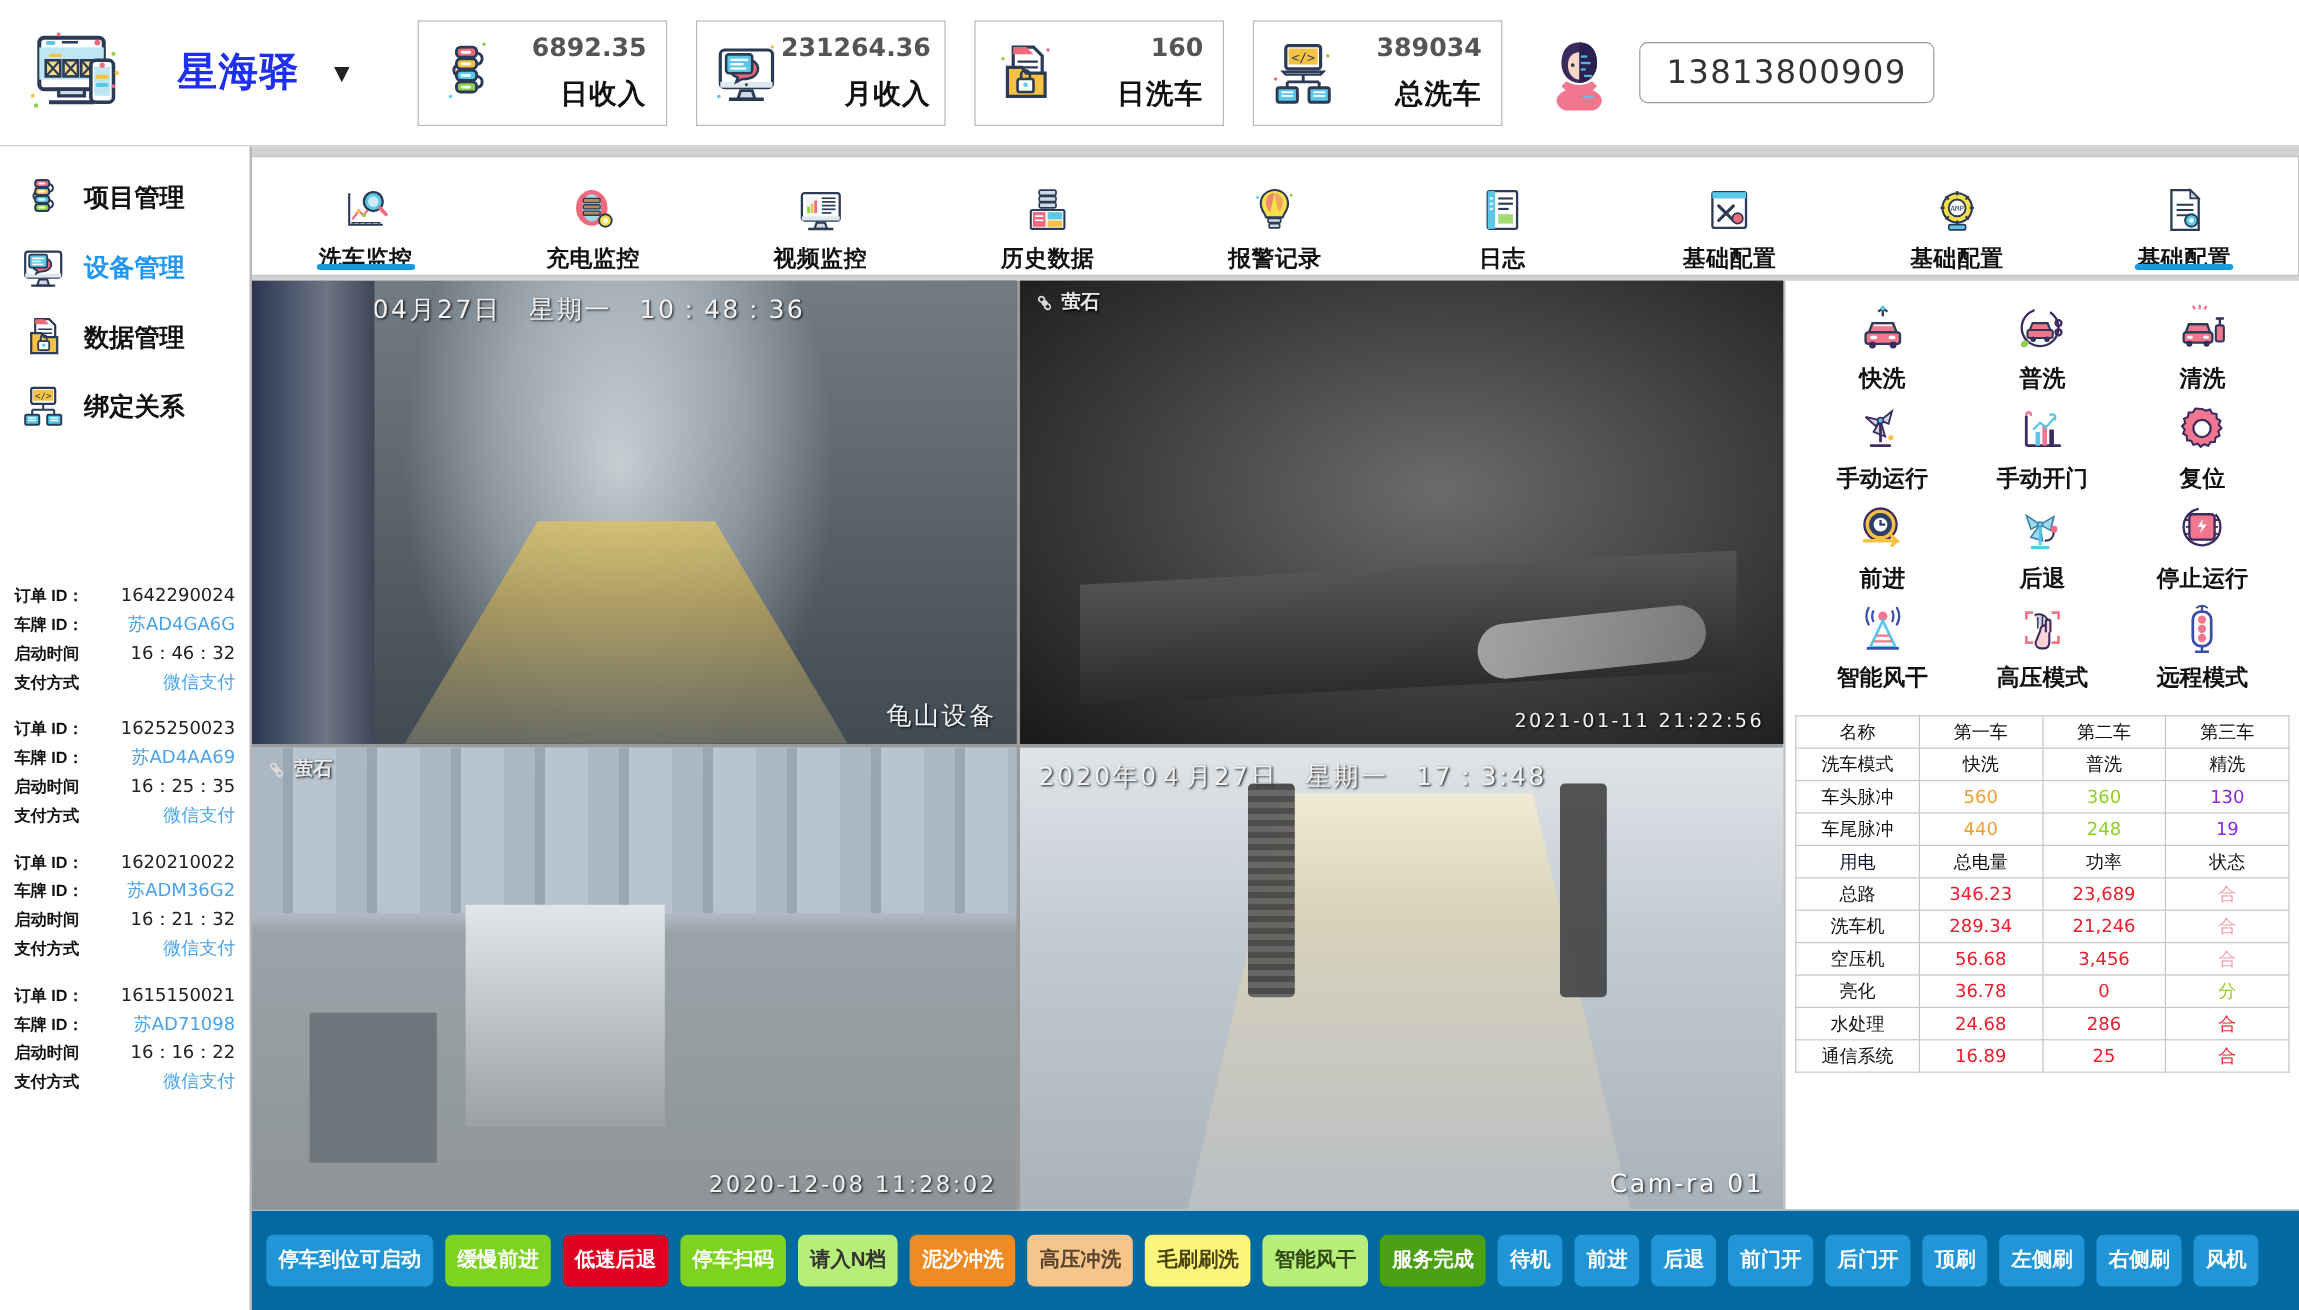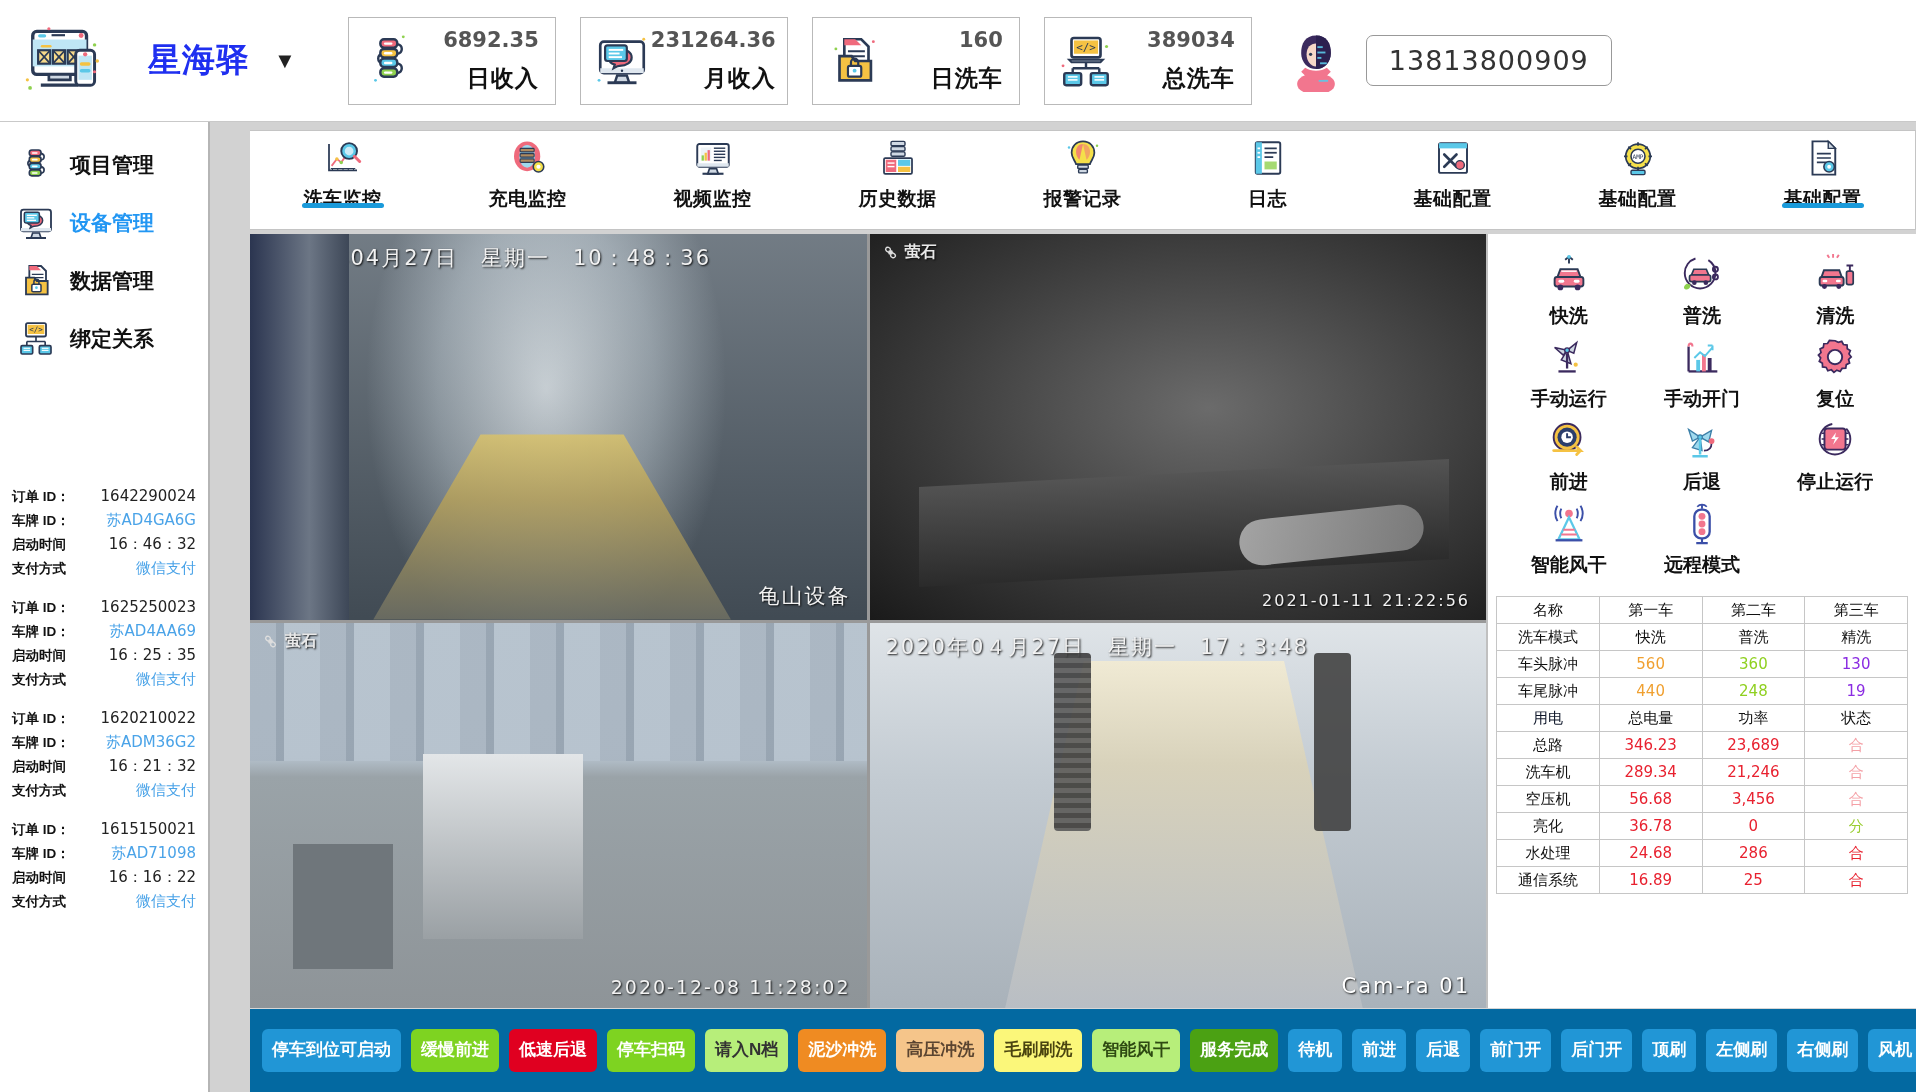--- a/index.html
+++ b/index.html
@@ -57,21 +57,21 @@
   .user-zone { display: flex; align-items: center; margin-left: 36px; gap: 22px; }
   .avatar { width: 56px; height: 62px; }
   .phone-box {
     border: 1px solid #999; border-radius: 7px; background: #fff;
     padding: 9px 22px; font-size: 27px; color: #333;
     font-family: "DejaVu Sans", sans-serif; letter-spacing: 1px;
     min-width: 200px; text-align: center;
   }
 
   
-  .body-wrap { flex: 1; display: flex; min-height: 0; gap: 40px; }
+  .body-wrap { flex: 1; display: flex; min-height: 0; }
 
   
   .sidebar {
     width: 210px; flex: 0 0 210px;
     background: #fff; border-right: 2px solid #b5b5b5;
     display: flex; flex-direction: column;
     padding-top: 14px; overflow: hidden;
   }
   .nav-item {
     display: flex; align-items: center; gap: 14px;
@@ -97,21 +97,21 @@
   }
   .order-val.link { color: #4aa3e8; }
   .order-val.cn { font-family: "Liberation Sans", sans-serif; }
 
   
   .center { flex: 1; display: flex; flex-direction: column; min-width: 0; }
 
   .tabbar {
     height: 100px; flex: 0 0 100px;
     background: #fff; border: 1px solid #c4c4c4; border-left: none;
-    display: flex; align-items: flex-start; margin: 8px 0 0 0;
+    display: flex; align-items: flex-end; margin: 8px 0 0 0;
   }
   .tab {
     flex: 1; display: flex; flex-direction: column;
     align-items: center; justify-content: flex-start;
     position: relative; cursor: pointer; padding-top: 6px;
   }
   .tab-icon { width: 42px; height: 42px; }
   .tab-label {
     font-size: 19px; font-weight: bold; color: #111; margin-top: 7px;
     letter-spacing: 0.5px;
@@ -960,20 +960,36 @@
                 <path d="M24 17L13 40h22z" fill="none" stroke="#5bc8e8" stroke-width="2.4"></path>
                 <g stroke="#f2768e" stroke-width="2">
                     <path d="M18 30h12M16 35h16"></path>
                   </g>
                 <path d="M10 41h28" stroke="#3b4fa8" stroke-width="2.4"></path>
               </svg>
             </span>
             <span class="ctrl-label">智能风干</span>
           </div>
 
+          <div class="ctrl">
+            <span class="ctrl-icon">
+              <svg viewBox="0 0 48 48" width="46" height="46">
+                <g stroke="#f2768e" stroke-width="2.4" fill="none">
+                  <path d="M10 16V10h6M38 16V10h-6M10 30v6h6M38 30v6h-6"></path>
+                </g>
+                <path d="M17 12c6-2 11 1 12 6 1 5-1 9-4 11" fill="#cfd8e3" stroke="#3b2a5e" stroke-width="1.6"></path>
+                <g stroke="#3b2a5e" stroke-width="1.3">
+                    <path d="M20 14v10M24 13v11M28 15v9"></path>
+                  </g>
+                <path d="M22 26c0-3 2-5 4-5s4 2 4 5v10c0 3-2 5-4 5h-3c-3 0-5-2-5-5z" fill="#fbd2da" stroke="#3b2a5e" stroke-width="1.8"></path>
+                <path d="M27 27v-9a2 2 0 114 0v9" fill="#fbd2da" stroke="#3b2a5e" stroke-width="1.8"></path>
+              </svg>
+            </span>
+            <span class="ctrl-label">高压模式</span>
+          </div>
 
           <div class="ctrl">
             <span class="ctrl-icon">
               <svg viewBox="0 0 48 48" width="46" height="46">
                 <path d="M24 4v4" stroke="#3b4fa8" stroke-width="2"></path>
                 <g stroke="#3b4fa8" stroke-width="1.8" fill="none">
                     <path d="M19 6a7 7 0 0110 0"></path>
                   </g>
                 <rect x="16" y="9" width="16" height="30" rx="7" fill="#fff" stroke="#3b4fa8" stroke-width="2.4"></rect>
                 <circle cx="24" cy="16" r="3.6" fill="#f2768e"></circle>

